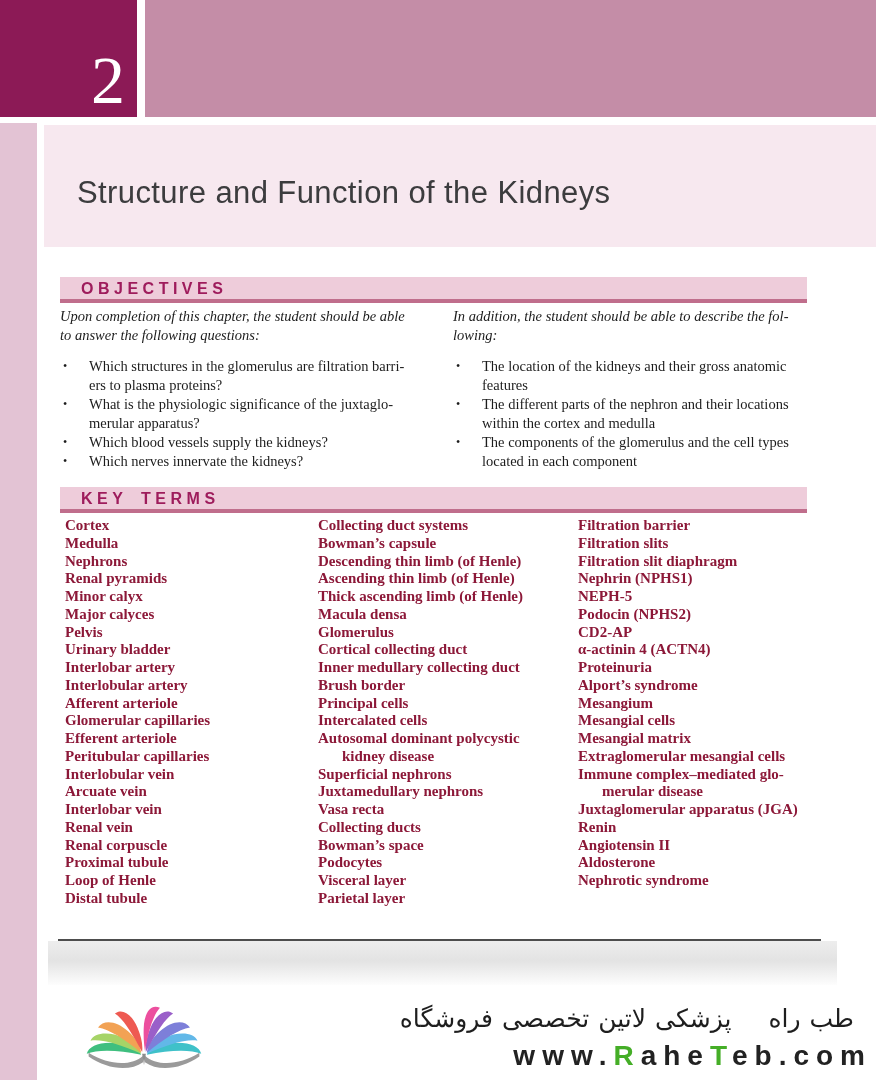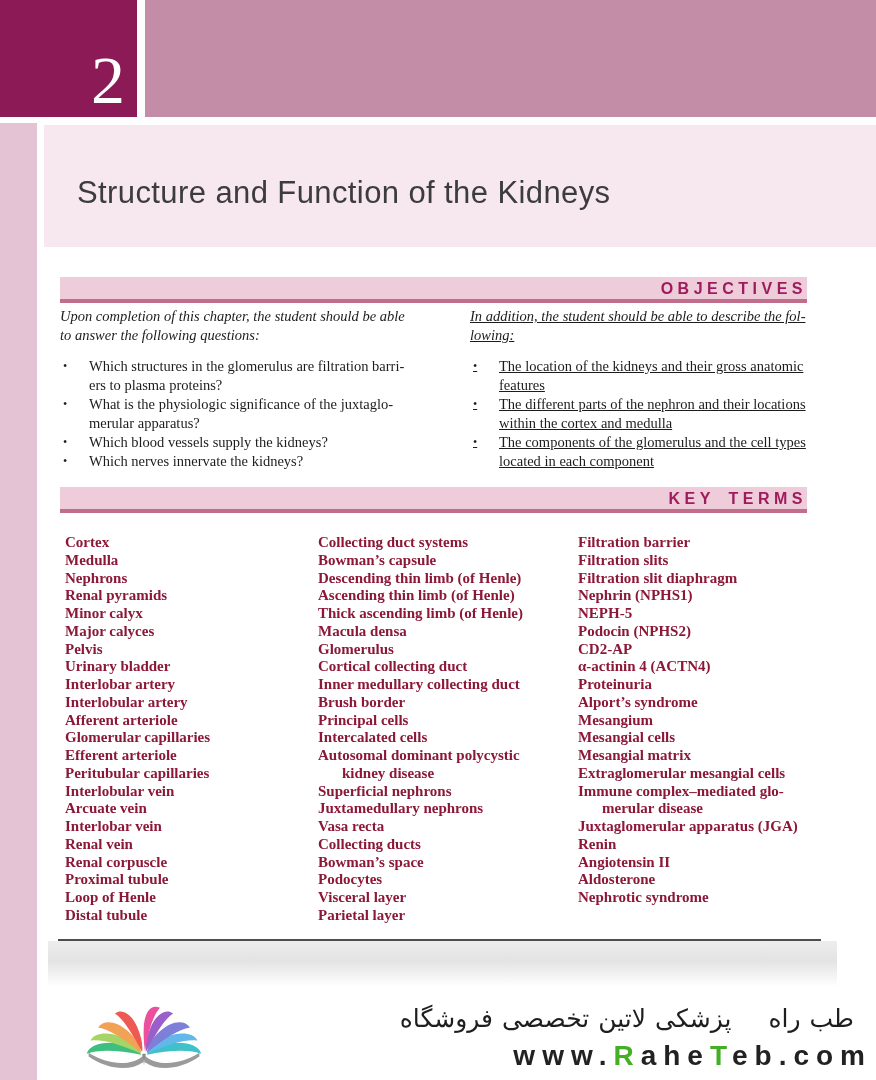--- a/index.html
+++ b/index.html
@@ -19,42 +19,42 @@
   .title-block{position:absolute;left:44px;right:0;top:125px;height:122px;
                background:var(--title-block-bg,#f7e8ef);}
   .chapter-title{position:absolute;left:17px;bottom:20px;margin:16px;
                  font-family:"Liberation Sans","DejaVu Sans",sans-serif;font-weight:300;
                  font-size:31px;letter-spacing:.4px;color:var(--title-text-color,#3c3c3e);}
 
   
   .section-bar{position:absolute;left:60px;width:747px;height:22px;
                background:var(--section-bar-bg,#eeccda);
                border-bottom:4px solid var(--section-bar-underline,#c06e8c);}
-  .section-bar .bar-label{display:block;padding-left:8px;line-height:23px;
+  .section-bar .bar-label{display:block;padding-left:21px;line-height:23px;
                font-family:"Liberation Sans","DejaVu Sans",sans-serif;font-weight:bold;
                font-size:16px;letter-spacing:4.5px;word-spacing:5px;
-               color:var(--section-heading-color,#9e1c5c);text-align:right;}
+               color:var(--section-heading-color,#9e1c5c);}
   #objectives-bar{top:277px;}
   #keyterms-bar{top:487px;}
 
   
   .obj-col{position:absolute;top:307px;font-size:14.5px;line-height:19px;
            color:var(--body-text-color,#1c1c1c);}
   #obj-left{left:60px;width:372px;}
-  #obj-right{left:470px;width:360px;text-decoration:underline;}
+  #obj-right{left:453px;width:360px;}
   .obj-intro{margin:0 0 12px 0;font-style:italic;white-space:pre-line;}
   .bullet-item{display:flex;}
   .bullet-dot{flex:0 0 26px;padding-left:3px;font-size:12px;line-height:19px;}
   .bullet-text{flex:1;white-space:pre-line;}
 
   
   .terms-row{position:absolute;left:65px;top:517px;display:flex;
              font-weight:bold;font-size:15px;line-height:17.75px;
              color:var(--key-term-color,#8c1838);}
-  .terms-col{box-sizing:border-box;margin-top:17px;}
+  .terms-col{box-sizing:border-box;}
   #terms-col-1{width:253px;}
   #terms-col-2{width:260px;}
   #terms-col-3{width:248px;}
   .key-term{white-space:pre-line;padding-left:24px;text-indent:-24px;}
 
   
   .rule{position:absolute;left:58px;top:939px;width:763px;height:2px;background:#4d4d4d;}
   .shadow-band{position:absolute;left:48px;top:941px;width:789px;height:44px;
                background:linear-gradient(180deg,#ededed 0%,#e3e3e3 45%,#fdfdfd 100%);}
 

